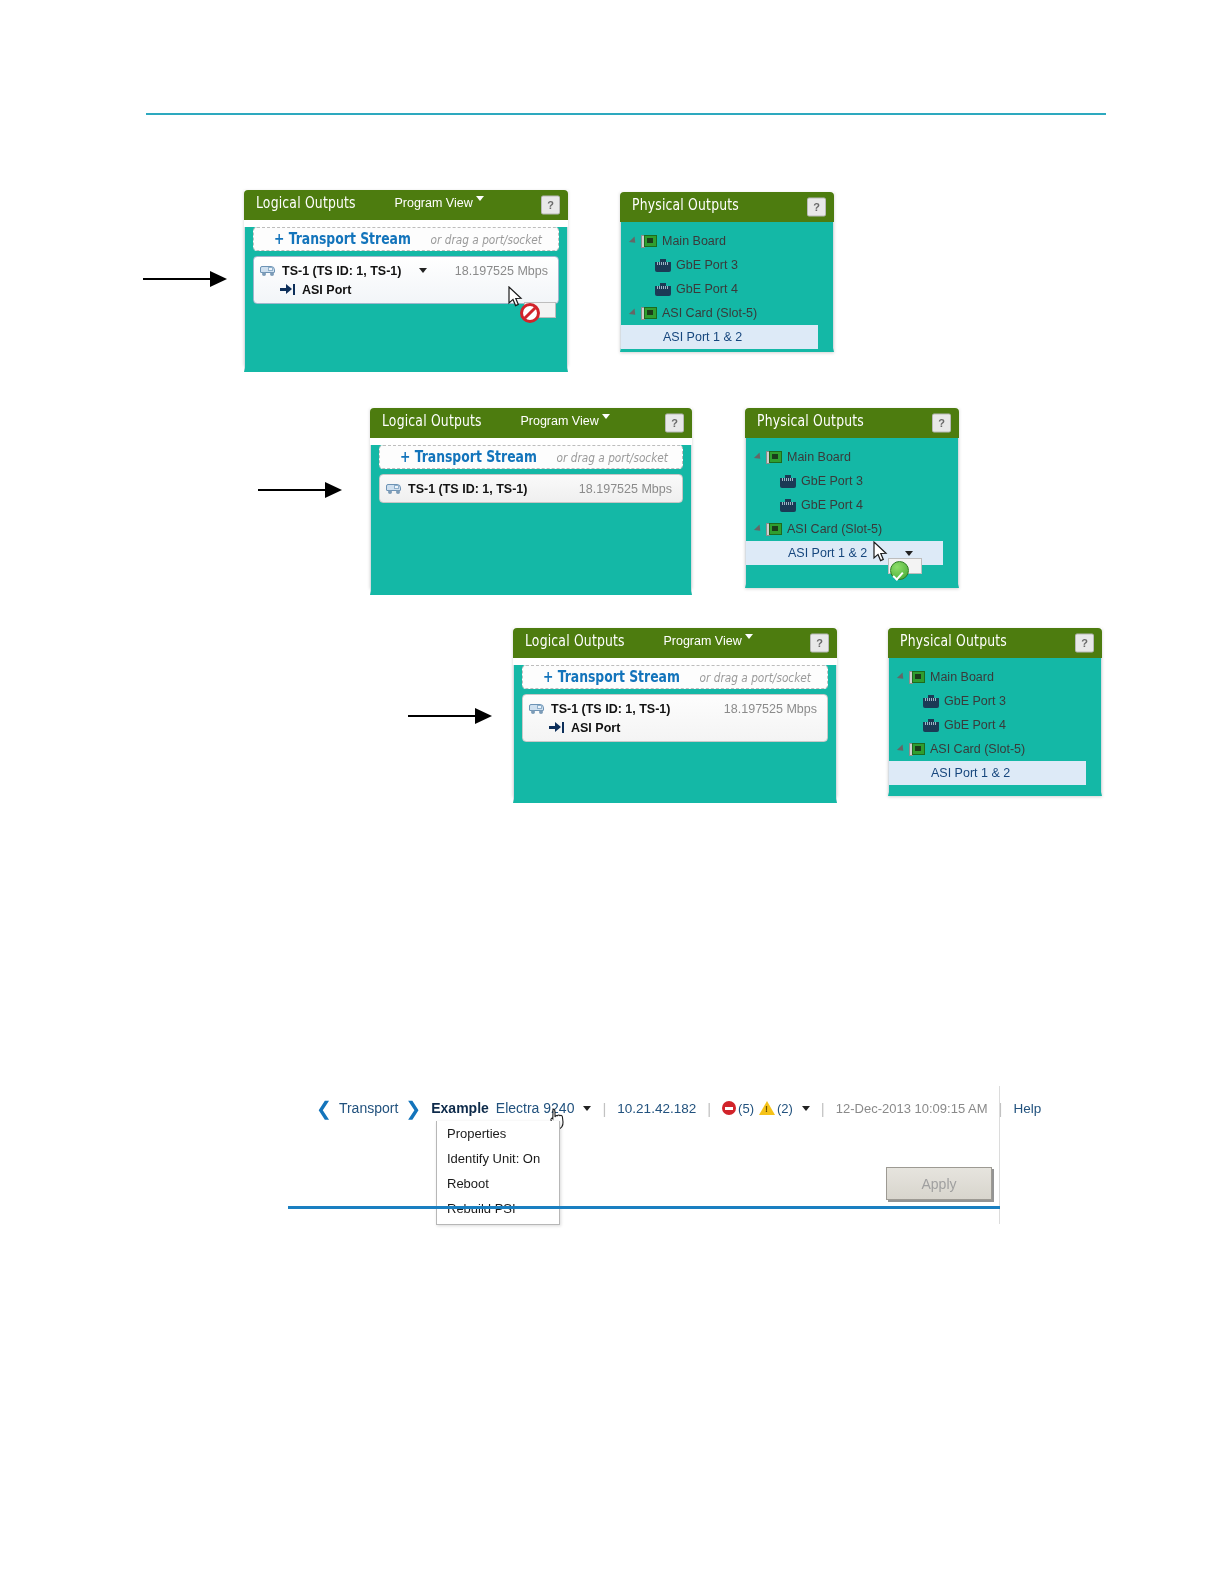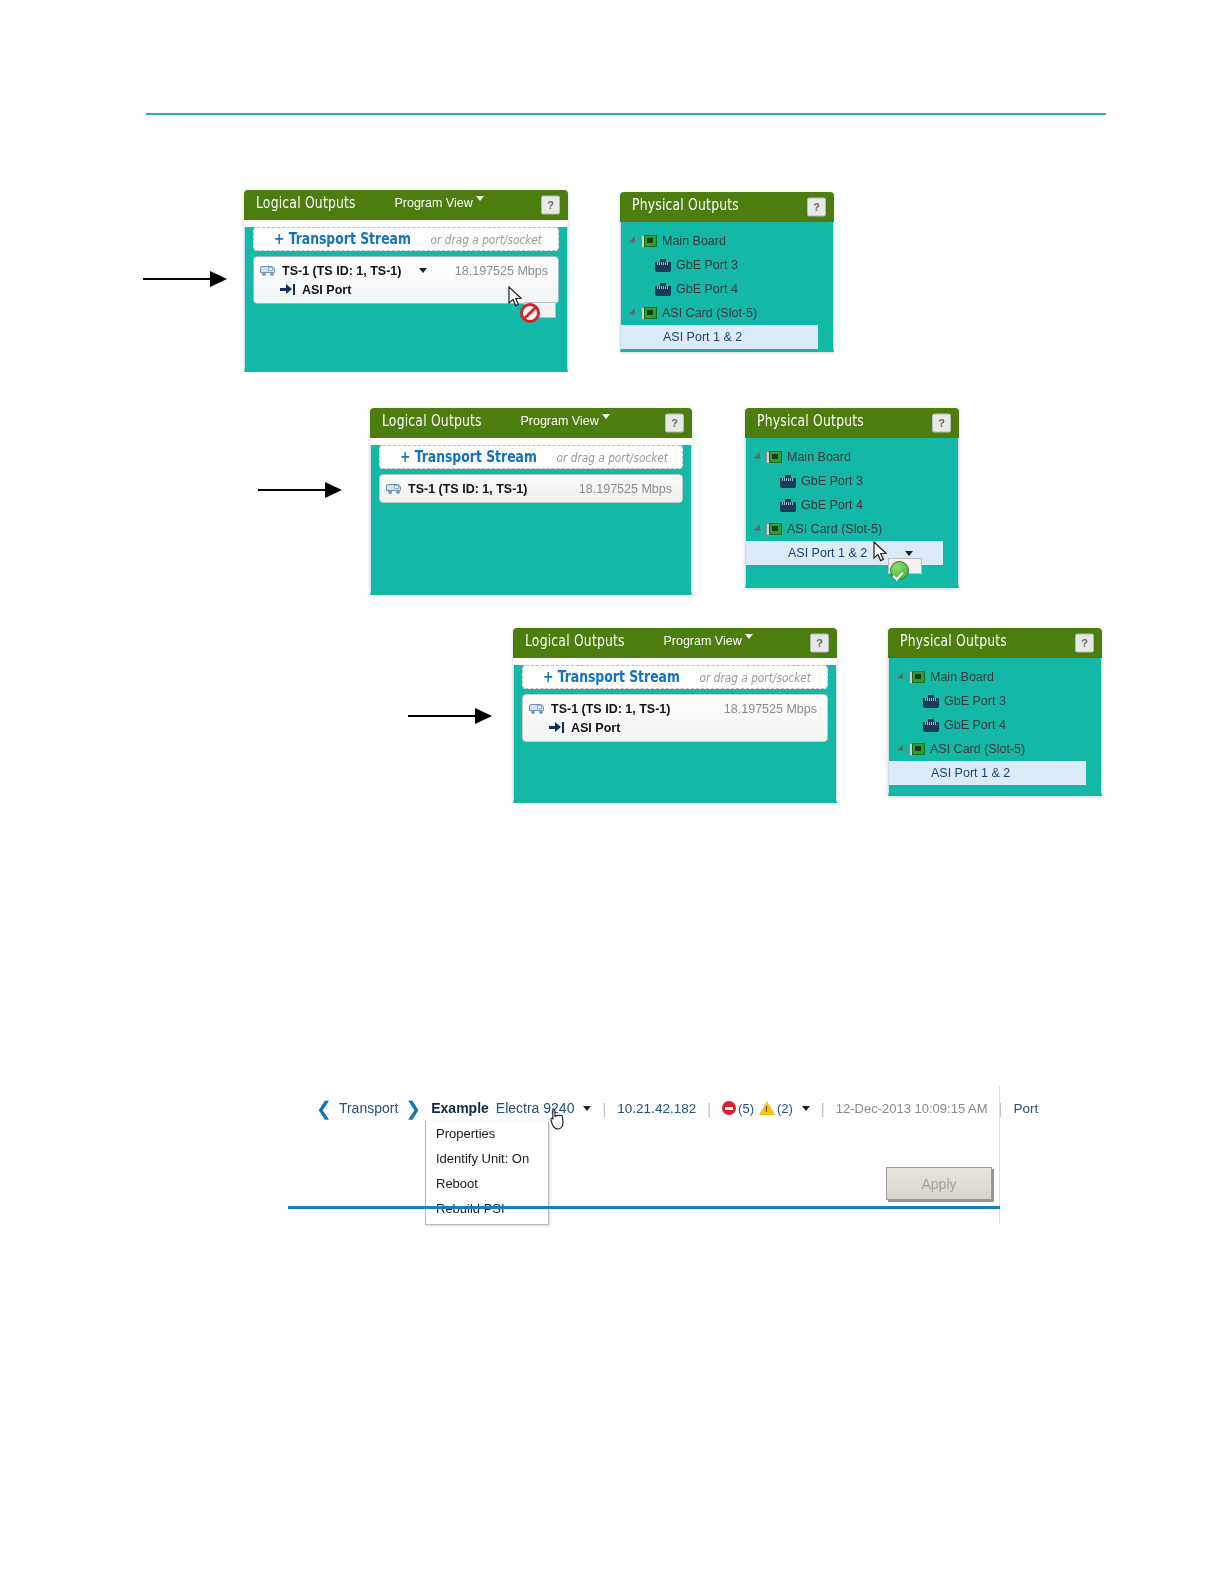--- a/index.html
+++ b/index.html
@@ -200,21 +200,21 @@
     display:inline-block;position:relative;
   }
   .ico-err::after{content:"";position:absolute;left:3px;top:6px;width:8px;height:2.5px;background:#fff;}
   .ico-warn{
     width:0;height:0;border-left:8px solid transparent;border-right:8px solid transparent;
     border-bottom:14px solid #f5c218;display:inline-block;position:relative;margin-left:5px;
   }
   .ico-warn::after{content:"!";position:absolute;left:-2px;top:3px;font-size:9px;font-weight:bold;color:#6a5000;}
 
   .menu{
-    position:absolute;left:425px;top:1121px;width:124px;height:104px;
+    position:absolute;left:436px;top:1121px;width:124px;height:104px;
     background:#fff;border:1px solid #b7b7b7;border-top:none;
     box-shadow:1px 1px 3px rgba(0,0,0,.15);
     box-sizing:border-box;
   }
   .menu-item{
     height:25px;display:flex;align-items:center;padding-left:10px;
     font-size:13px;color:#1a1a1a;white-space:nowrap;
   }
   .apply-btn{
     position:absolute;left:886px;top:1167px;width:106px;height:33px;
@@ -528,21 +528,21 @@
       <span class="sb-ip">10.21.42.182</span>
       <span class="sb-sep">|</span>
       <span class="ico-err"></span>
       <span class="sb-count">(5)</span>
       <span class="ico-warn"></span>
       <span class="sb-count">(2)</span>
       <i class="caret-blk" style="margin-left:9px;"></i>
       <span class="sb-sep">|</span>
       <span class="sb-date">12-Dec-2013 10:09:15 AM</span>
       <span class="sb-sep">|</span>
-      <span class="sb-help">Port</span>
+      <span class="sb-help">Help</span>
     </div>
   </div>
 
   <div class="cursor" style="left:550px;top:1108px;">
     <svg width="17" height="24" viewBox="0 0 17 24">
       <path d="M3,1 C4.5,1 5,2.2 5,4 L5,9 C5.4,7.6 6.6,7.4 7.4,7.8 C8,6.8 9.4,6.9 10,7.6 C10.8,6.9 12.2,7.4 12.4,8.8 L13,14 C13.2,17.5 11.6,21 8,21 C4.8,21 3.2,18.6 2.2,16 L1,12 C0.6,10.4 2,9.6 2.8,10.8 L3,4 Z" fill="#ffffff" stroke="#1a1a1a" stroke-width="1.1"></path>
     </svg>
   </div>
 
   <div class="menu">

